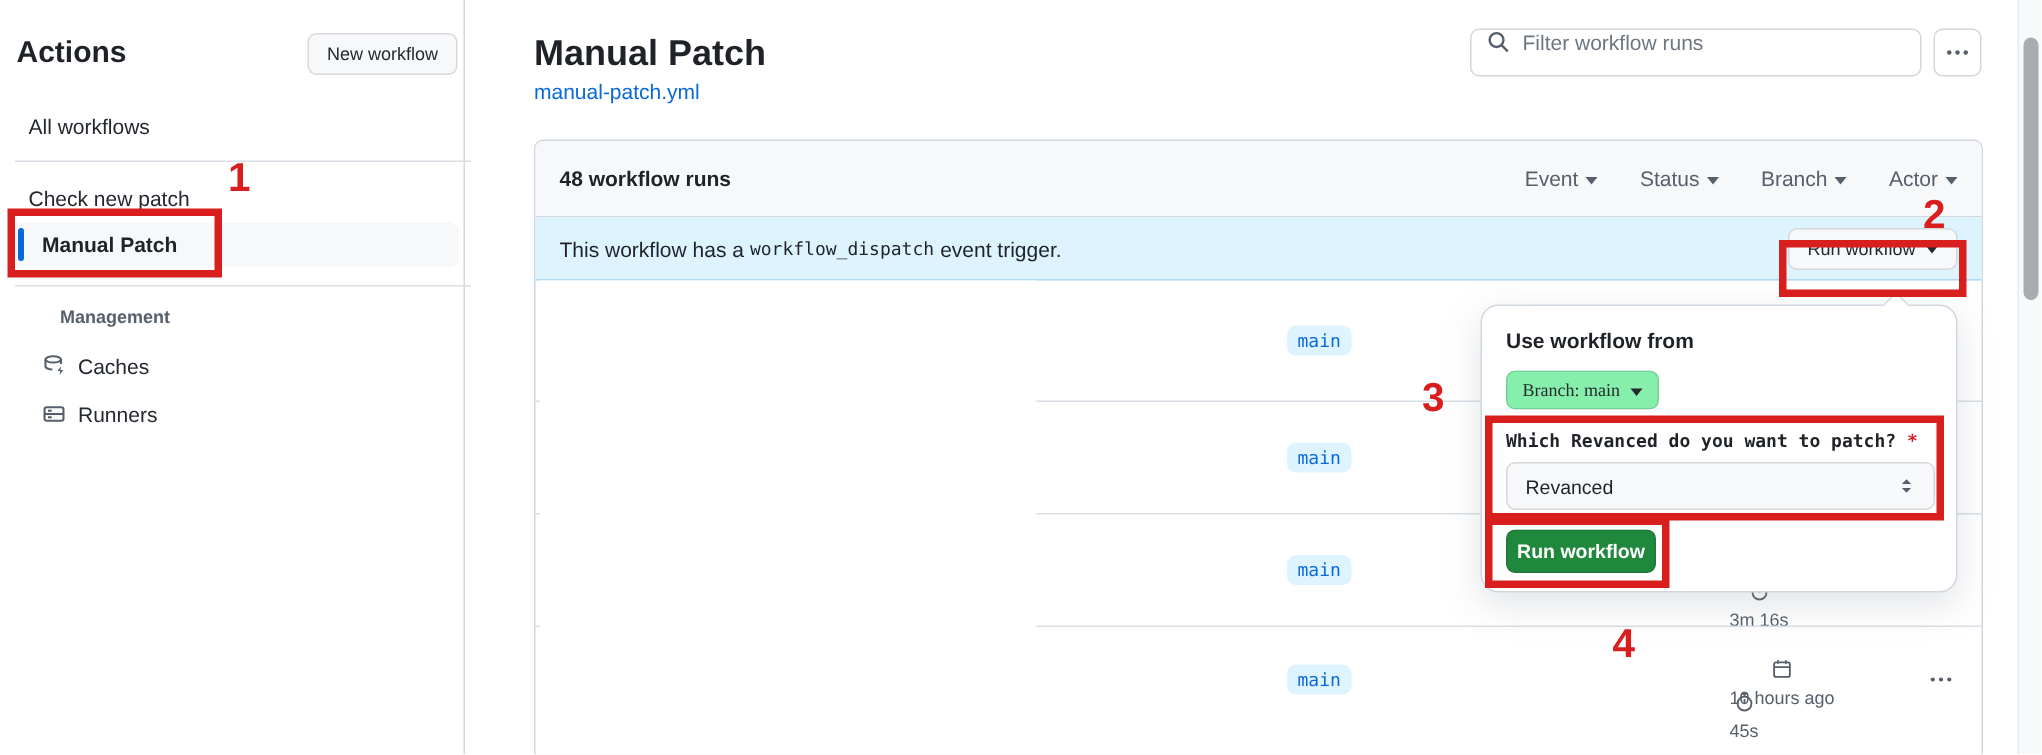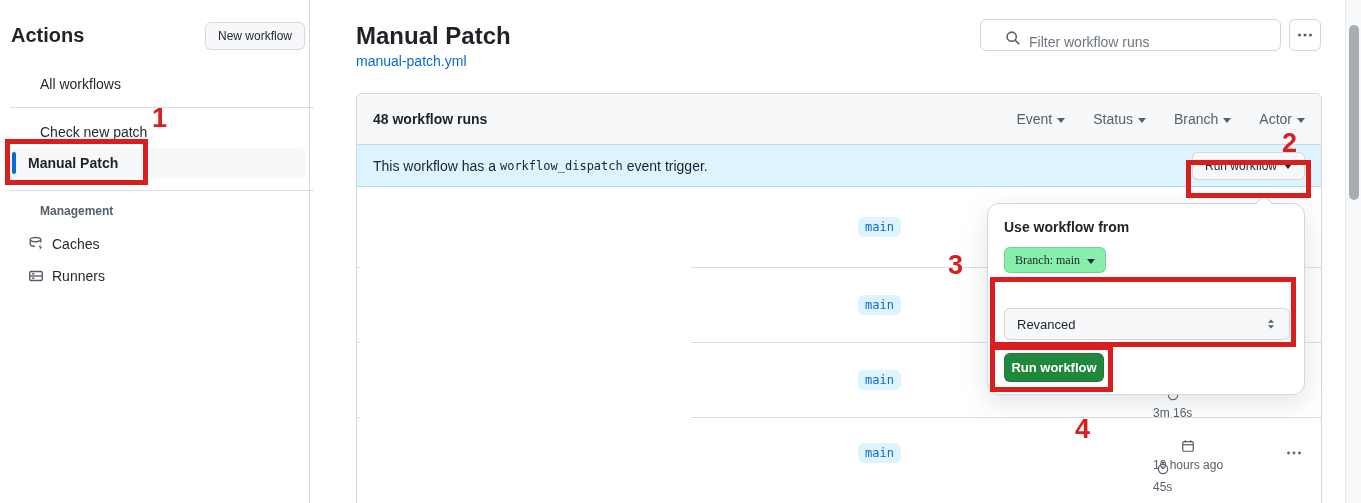--- a/index.html
+++ b/index.html
@@ -9,34 +9,34 @@
   .abs { position:absolute; }
 
   
   .tab-underline { left:222px; top:0; width:87px; height:4px; background:#fd8c73; }
 
   
   .sidebar { left:0; top:0; width:310px; height:503px; background:#fff; border-right:1px solid #d0d7de; }
   .sidebar-title { left:11px; top:24px; font-size:20px; font-weight:700; color:#1f2328; }
   .new-workflow-btn { left:205px; top:22px; height:28px; padding:0 12px; display:flex; align-items:center;
       background:#f6f8fa; border:1px solid rgba(31,35,40,0.15); border-radius:6px; font-size:12px; color:#24292f; cursor:pointer; }
-  .nav-item { left:40px; font-size:14px; color:#24292f; cursor:pointer; }
+  .nav-item { left:19px; font-size:14px; color:#24292f; cursor:pointer; }
   .sb-divider { left:10px; width:304px; height:1px; background:#d8dee4; }
   .selected-item { left:8px; top:148px; width:298px; height:30px; background:#f6f8fa; border-radius:6px; cursor:pointer; }
   .selected-item .accent { position:absolute; left:4px; top:4px; width:4px; height:22px; background:#0969da; border-radius:2px; }
   .selected-item .lbl { position:absolute; left:20px; top:7px; font-size:14px; font-weight:700; color:#1f2328; }
   .mgmt-label { left:40px; top:204px; font-size:12px; font-weight:700; color:#57606a; }
   .mgmt-item { display:flex; align-items:flex-start; gap:8px; left:28px; font-size:14px; color:#24292f; cursor:pointer; }
   .mgmt-item svg { color:#57606a; }
 
   
   .page-title { left:356px; top:22px; font-size:24px; font-weight:600; color:#1f2328; }
   .file-link { left:356px; top:53px; font-size:14px; color:#0969da; cursor:pointer; }
   .search-box { left:980px; top:19px; width:301px; height:32px; border:1px solid #d0d7de; border-radius:6px;
-      display:flex; align-items:flex-end; padding:0 24px; gap:8px; background:#fff; }
+      display:flex; align-items:flex-start; padding:0 10px; gap:8px; background:#fff; }
   .search-box input { border:none; outline:none; flex:1; font-size:14px; color:#1f2328; font-family:"Liberation Sans",sans-serif; }
   .search-box input::placeholder { color:#6e7781; }
   .more-btn { left:1289px; top:19px; width:32px; height:32px; border:1px solid #d0d7de; border-radius:6px;
       display:flex; align-items:center; justify-content:center; color:#57606a; background:#fff; cursor:pointer; }
 
   
   .runs-table { left:356px; top:93px; width:966px; height:411px; border:1px solid #d0d7de; border-radius:6px 6px 0 0; background:#fff; }
   .runs-header { height:51px; background:#f6f8fa; border-bottom:1px solid #d0d7de; border-radius:6px 6px 0 0;
       display:flex; align-items:center; padding:0 16px; }
   .runs-count { font-size:14px; font-weight:700; color:#1f2328; }
@@ -234,20 +234,23 @@
     </div>
   </div>
 
   <div class="abs popup">
     <span class="notch"></span>
     <div class="popup-title">Use workflow from</div>
     <button class="branch-btn">
       <span>Branch: main</span>
         <span class="caret"></span>
     </button>
+    <div class="input-label">
+      <span>Which Revanced do you want to patch?</span> <span class="req">*</span>
+    </div>
     <div class="input-select">
       <span>Revanced</span>
       <svg width="12" height="14" viewBox="0 0 12 16" fill="#57606a">
         <path d="M2.5 6.5 L6 2.8 L9.5 6.5 Z"></path>
           <path d="M2.5 9.5 L6 13.2 L9.5 9.5 Z"></path>
       </svg>
     </div>
     <button class="green-btn">Run workflow</button>
   </div>
 

